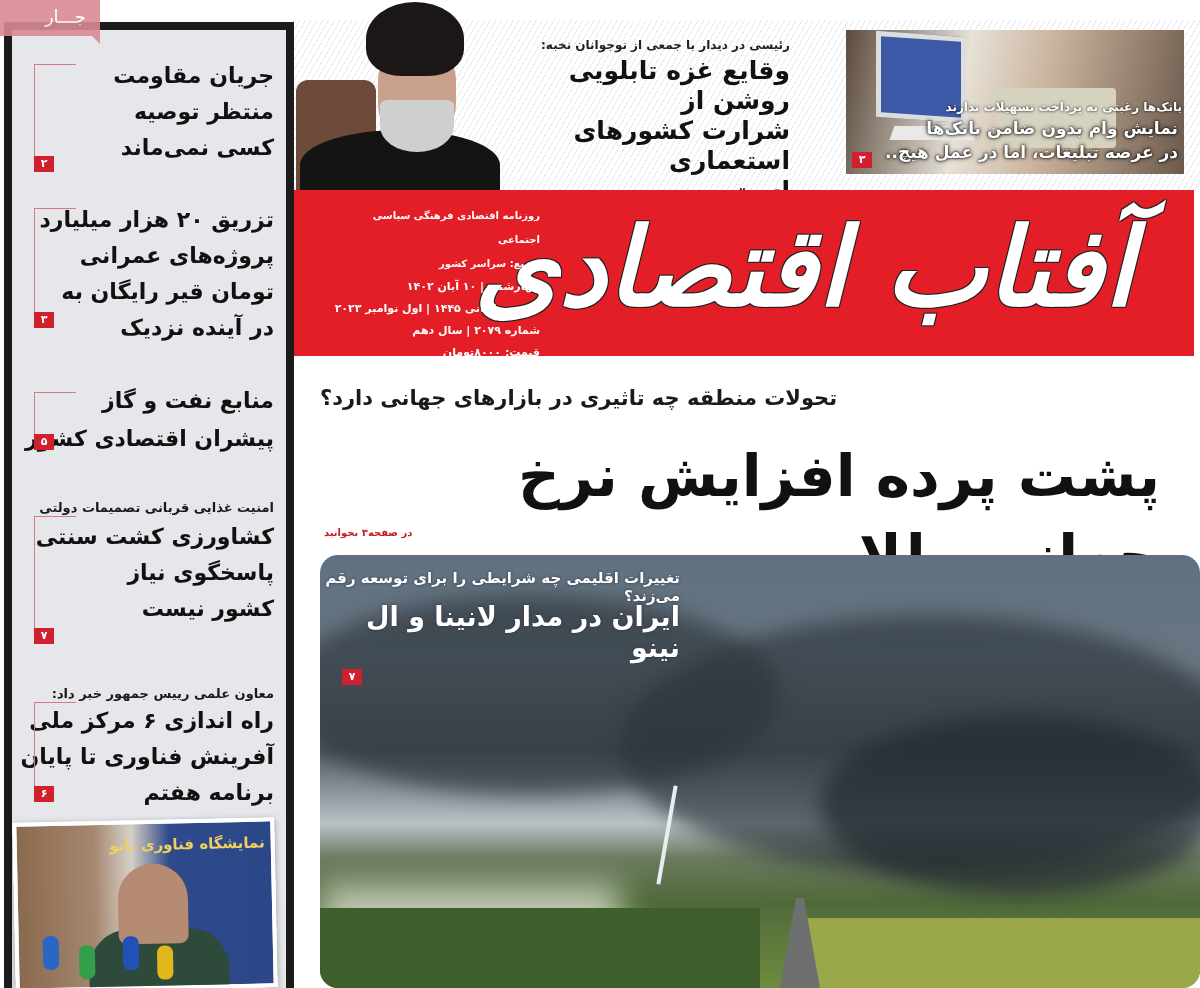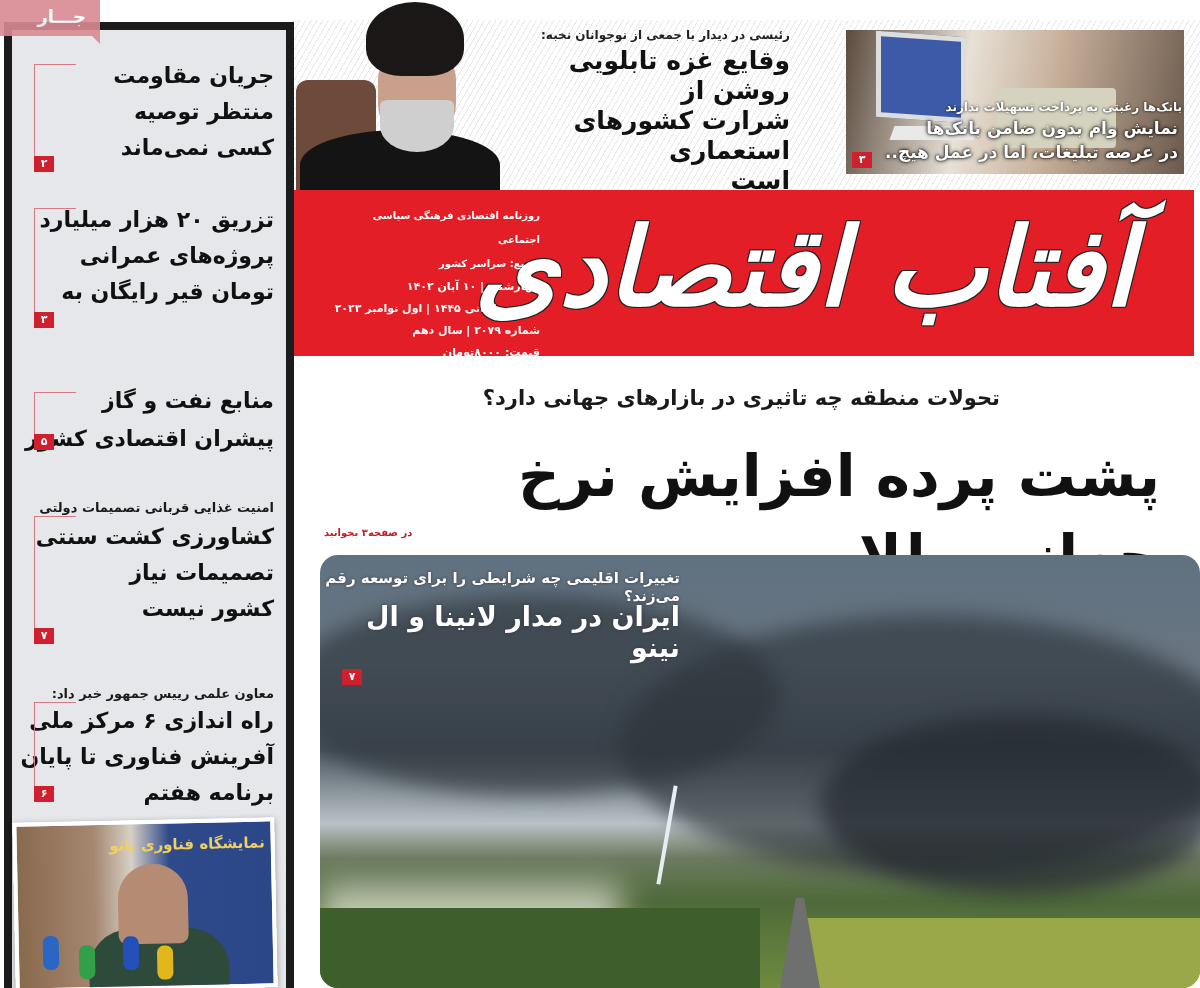--- a/index.html
+++ b/index.html
@@ -15,21 +15,21 @@
   
   .sidebar {
     position: absolute; left: 4px; top: 22px; width: 290px; height: 966px;
     background: #e5e7ea; border: 8px solid #1b1b1b; border-bottom: none;
   }
   .corner-tag {
     position: absolute; left: 0; top: 0; width: 100px; height: 36px;
     background: #d98a92; opacity: 0.9; z-index: 3;
   }
   .corner-tag span {
-    position: absolute; right: 14px; top: 6px; color: #fff; font-weight: bold; font-size: 18px;
+    position: absolute; right: 14px; top: 6px; color: #fff; font-weight: normal; font-size: 18px;
   }
   .corner-tag::after {
     content: ""; position: absolute; right: 0; bottom: -8px; width: 0; height: 0;
     border-top: 8px solid #d98a92; border-left: 8px solid transparent;
   }
 
   .side-item { position: absolute; left: 8px; right: 8px; }
   .side-bracket {
     position: absolute; left: 14px; width: 42px; border-left: 1.5px solid #d57a84; border-top: 1.5px solid #d57a84;
   }
@@ -65,21 +65,21 @@
   .top-photo-left {
     position: absolute; left: 294px; top: 0; width: 206px; height: 190px; overflow: hidden;
   }
   .chair { position: absolute; left: 2px; top: 80px; width: 80px; height: 110px; background: #6e4a3a; border-radius: 12px 12px 0 0; }
   .turban { position: absolute; left: 72px; top: 2px; width: 98px; height: 74px; background: #1b1716; border-radius: 50% 50% 36% 36%; }
   .face { position: absolute; left: 84px; top: 52px; width: 78px; height: 92px; background: #c9a08c; border-radius: 30% 30% 44% 44%; }
   .beard { position: absolute; left: 86px; top: 100px; width: 74px; height: 52px; background: #cfcfcf; border-radius: 10% 10% 50% 50%; }
   .robe { position: absolute; left: 6px; top: 130px; width: 200px; height: 70px; background: #141414; border-radius: 50% 50% 0 0; }
 
   .top-story-center {
-    position: absolute; left: 500px; top: 28px; width: 290px; text-align: right;
+    position: absolute; left: 500px; top: 38px; width: 290px; text-align: right;
   }
   .top-kicker { font-size: 12px; font-weight: bold; color: #222; }
   .top-headline { font-size: 25px; font-weight: bold; line-height: 30px; color: #111; margin-top: 4px; }
   .top-badge {
     display: inline-block; width: 20px; height: 16px; background: #d0202e; color: #fff; font-size: 11px;
     font-weight: bold; text-align: center; line-height: 16px; margin-top: 6px; position: relative; right: 248px;
   }
 
   .top-photo-right {
     position: absolute; left: 846px; top: 30px; width: 338px; height: 144px; overflow: hidden;
@@ -109,21 +109,21 @@
   .masthead-info .line { font-size: 11px; font-weight: bold; line-height: 22px; }
   .masthead-info .url { direction: ltr; text-align: right; font-size: 11px; line-height: 22px; font-family: "Liberation Sans", sans-serif; }
   .logo {
     position: absolute; right: 60px; top: -18px; color: #fff; font-family: "DejaVu Serif", serif;
     font-size: 108px; font-weight: bold; font-style: italic; line-height: 190px; letter-spacing: -2px;
     text-shadow: -1px -1px 0 #222, 1px -1px 0 #222, -1px 1px 0 #222, 1px 1px 0 #222;
   }
 
   
   .main-kicker {
-    position: absolute; left: 320px; top: 386px; width: 680px; text-align: right; font-size: 21px; font-weight: bold; color: #1a1a1a;
+    position: absolute; left: 320px; top: 386px; width: 680px; text-align: left; font-size: 21px; font-weight: bold; color: #1a1a1a;
   }
   .main-headline {
     position: absolute; left: 320px; top: 436px; width: 840px; text-align: right; font-size: 58px; font-weight: 900; color: #111;
     letter-spacing: -1px; line-height: 80px;
   }
   .read-more {
     position: absolute; left: 324px; top: 527px; font-size: 10px; font-weight: bold; color: #c61a25;
   }
 
   
@@ -170,39 +170,40 @@
     </div>
   </div>
 
   <div class="side-item" style="top:172px;">
     <div class="side-bracket" style="top:6px;height:110px;"></div>
     <div class="page-badge" style="top:110px;">۳</div>
     <div class="side-headline">
       <div>تزریق ۲۰ هزار میلیارد</div>
       <div>پروژه‌های عمرانی</div>
       <div>تومان قیر رایگان به</div>
+      <div>در آینده نزدیک</div>
     </div>
   </div>
 
   <div class="side-item" style="top:352px;">
     <div class="side-bracket" style="top:10px;height:52px;"></div>
     <div class="page-badge" style="top:52px;">۵</div>
     <div class="side-headline" style="line-height:38px;">
       <div>منابع نفت و گاز</div>
       <div>پیشران اقتصادی کشور</div>
     </div>
   </div>
 
   <div class="side-item" style="top:470px;">
     <div class="side-bracket" style="top:16px;height:120px;"></div>
     <div class="page-badge" style="top:128px;">۷</div>
     <div class="side-kicker">امنیت غذایی قربانی تصمیمات دولتی</div>
     <div class="side-headline" style="margin-top:4px;">
       <div>کشاورزی کشت سنتی</div>
-      <div>تصمیمات نیاز</div>
+      <div>پاسخگوی نیاز</div>
       <div>کشور نیست</div>
     </div>
   </div>
 
   <div class="side-item" style="top:656px;">
     <div class="side-bracket" style="top:16px;height:92px;"></div>
     <div class="page-badge" style="top:100px;">۶</div>
     <div class="side-kicker">معاون علمی رییس جمهور خبر داد:</div>
     <div class="side-headline" style="margin-top:2px;">
       <div>راه اندازی ۶ مرکز ملی</div>

